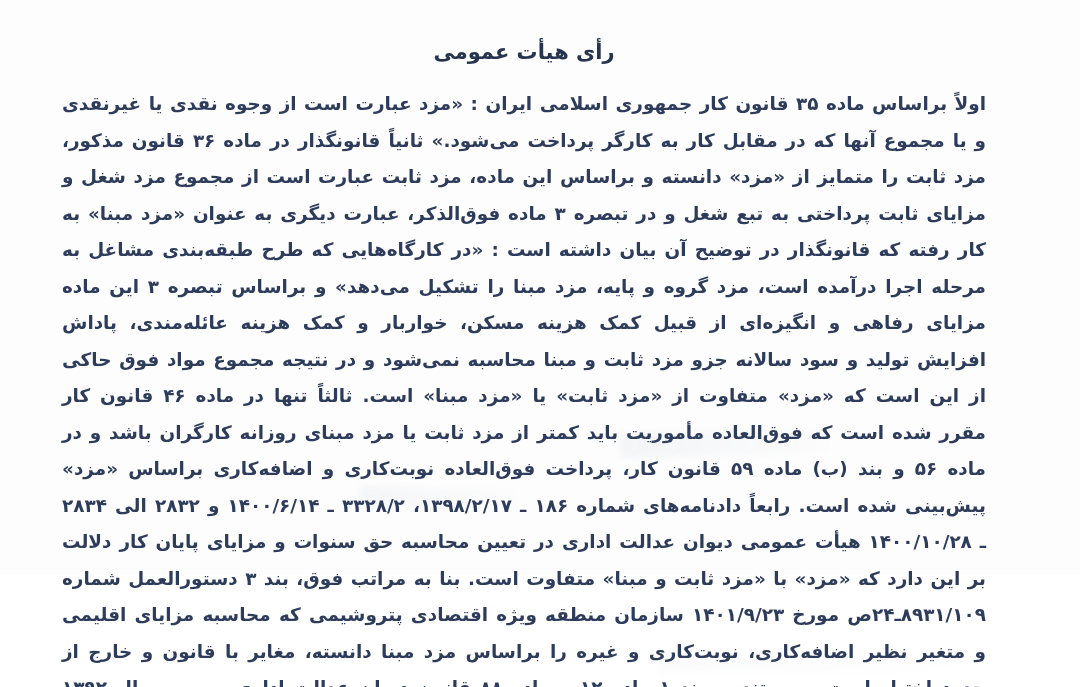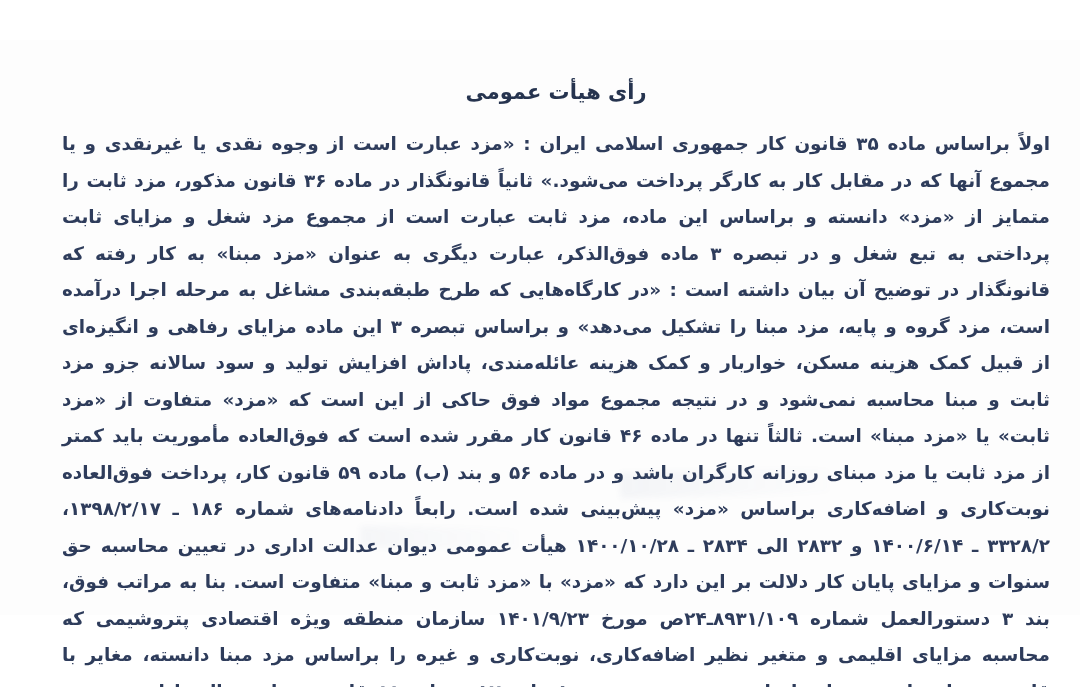--- a/index.html
+++ b/index.html
@@ -13,22 +13,21 @@
     overflow: hidden;
     font-family: "DejaVu Sans", "Liberation Sans", sans-serif;
     color: #2b3a57;
   }
   .page {
     position: relative;
     width: 1080px;
     height: 575px;
     background: #fdfdfd;
     box-sizing: border-box;
-    padding: 34px 30px 20px 62px;
-    margin-top: 40px;
+    padding: 34px 94px 20px 62px;
   }
   .doc-title {
     text-align: center;
     font-size: 21px;
     font-weight: bold;
     color: #26344f;
     letter-spacing: 0.5px;
     margin: 6px 0 22px 0;
     direction: rtl;
   }

